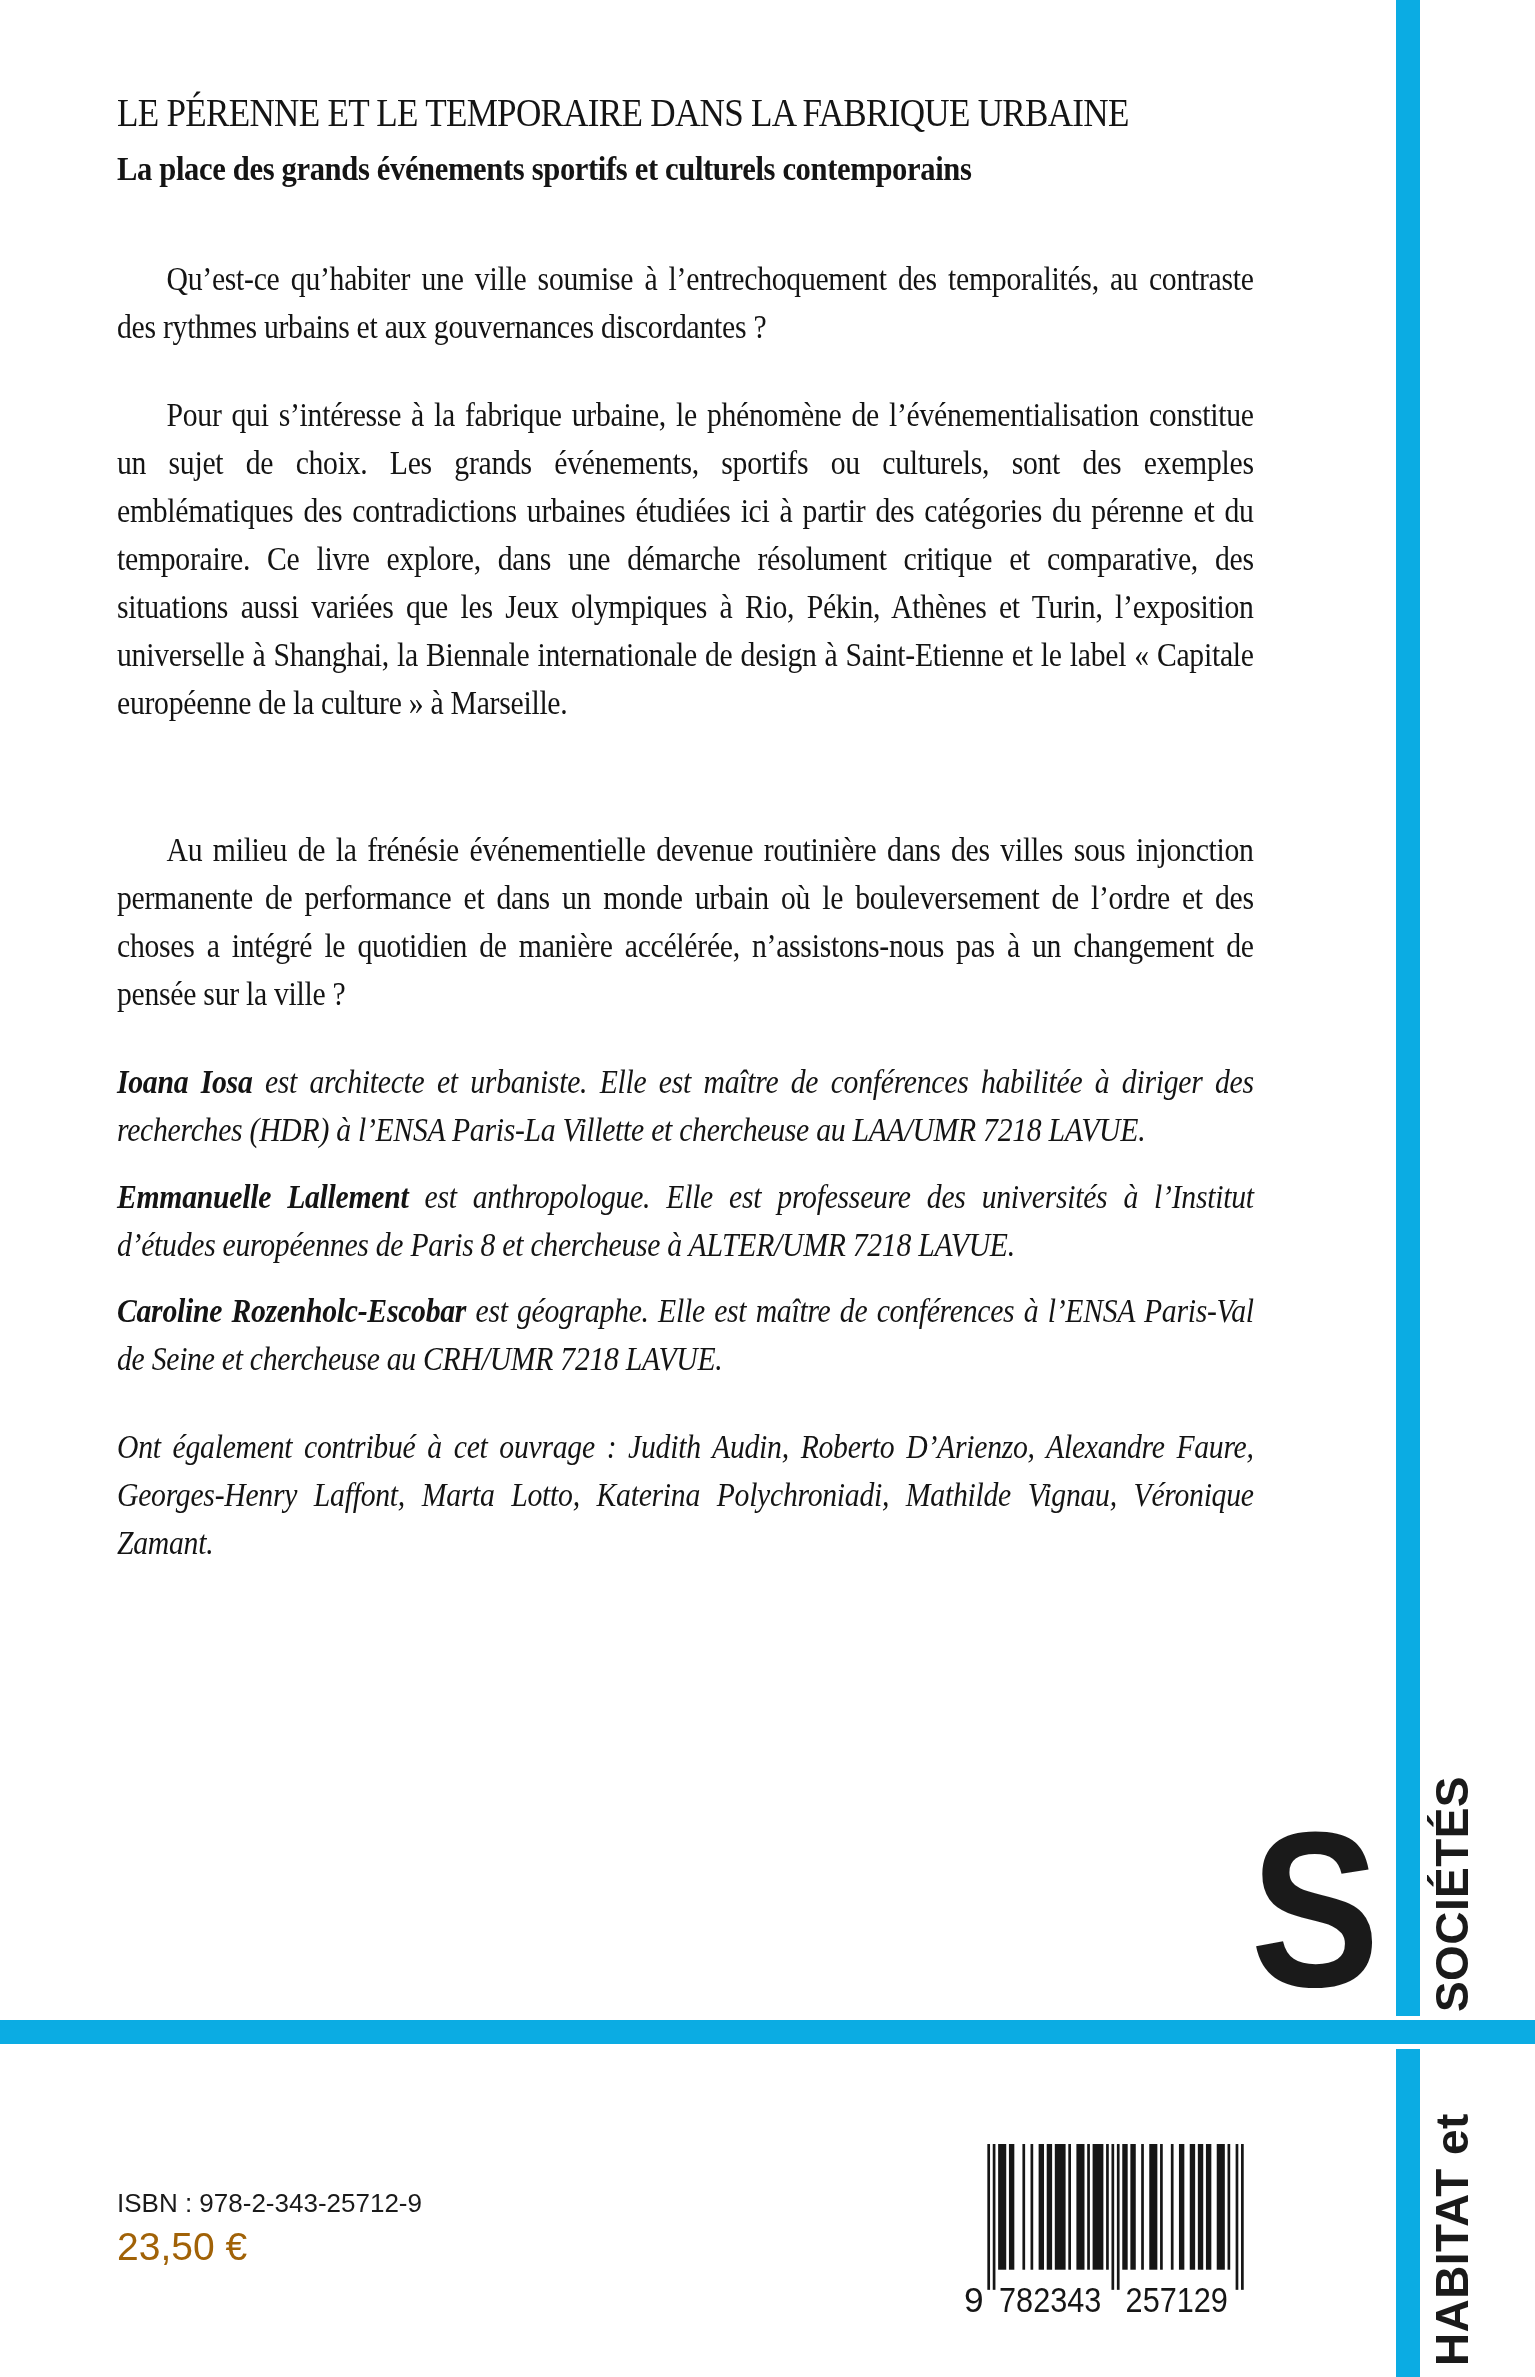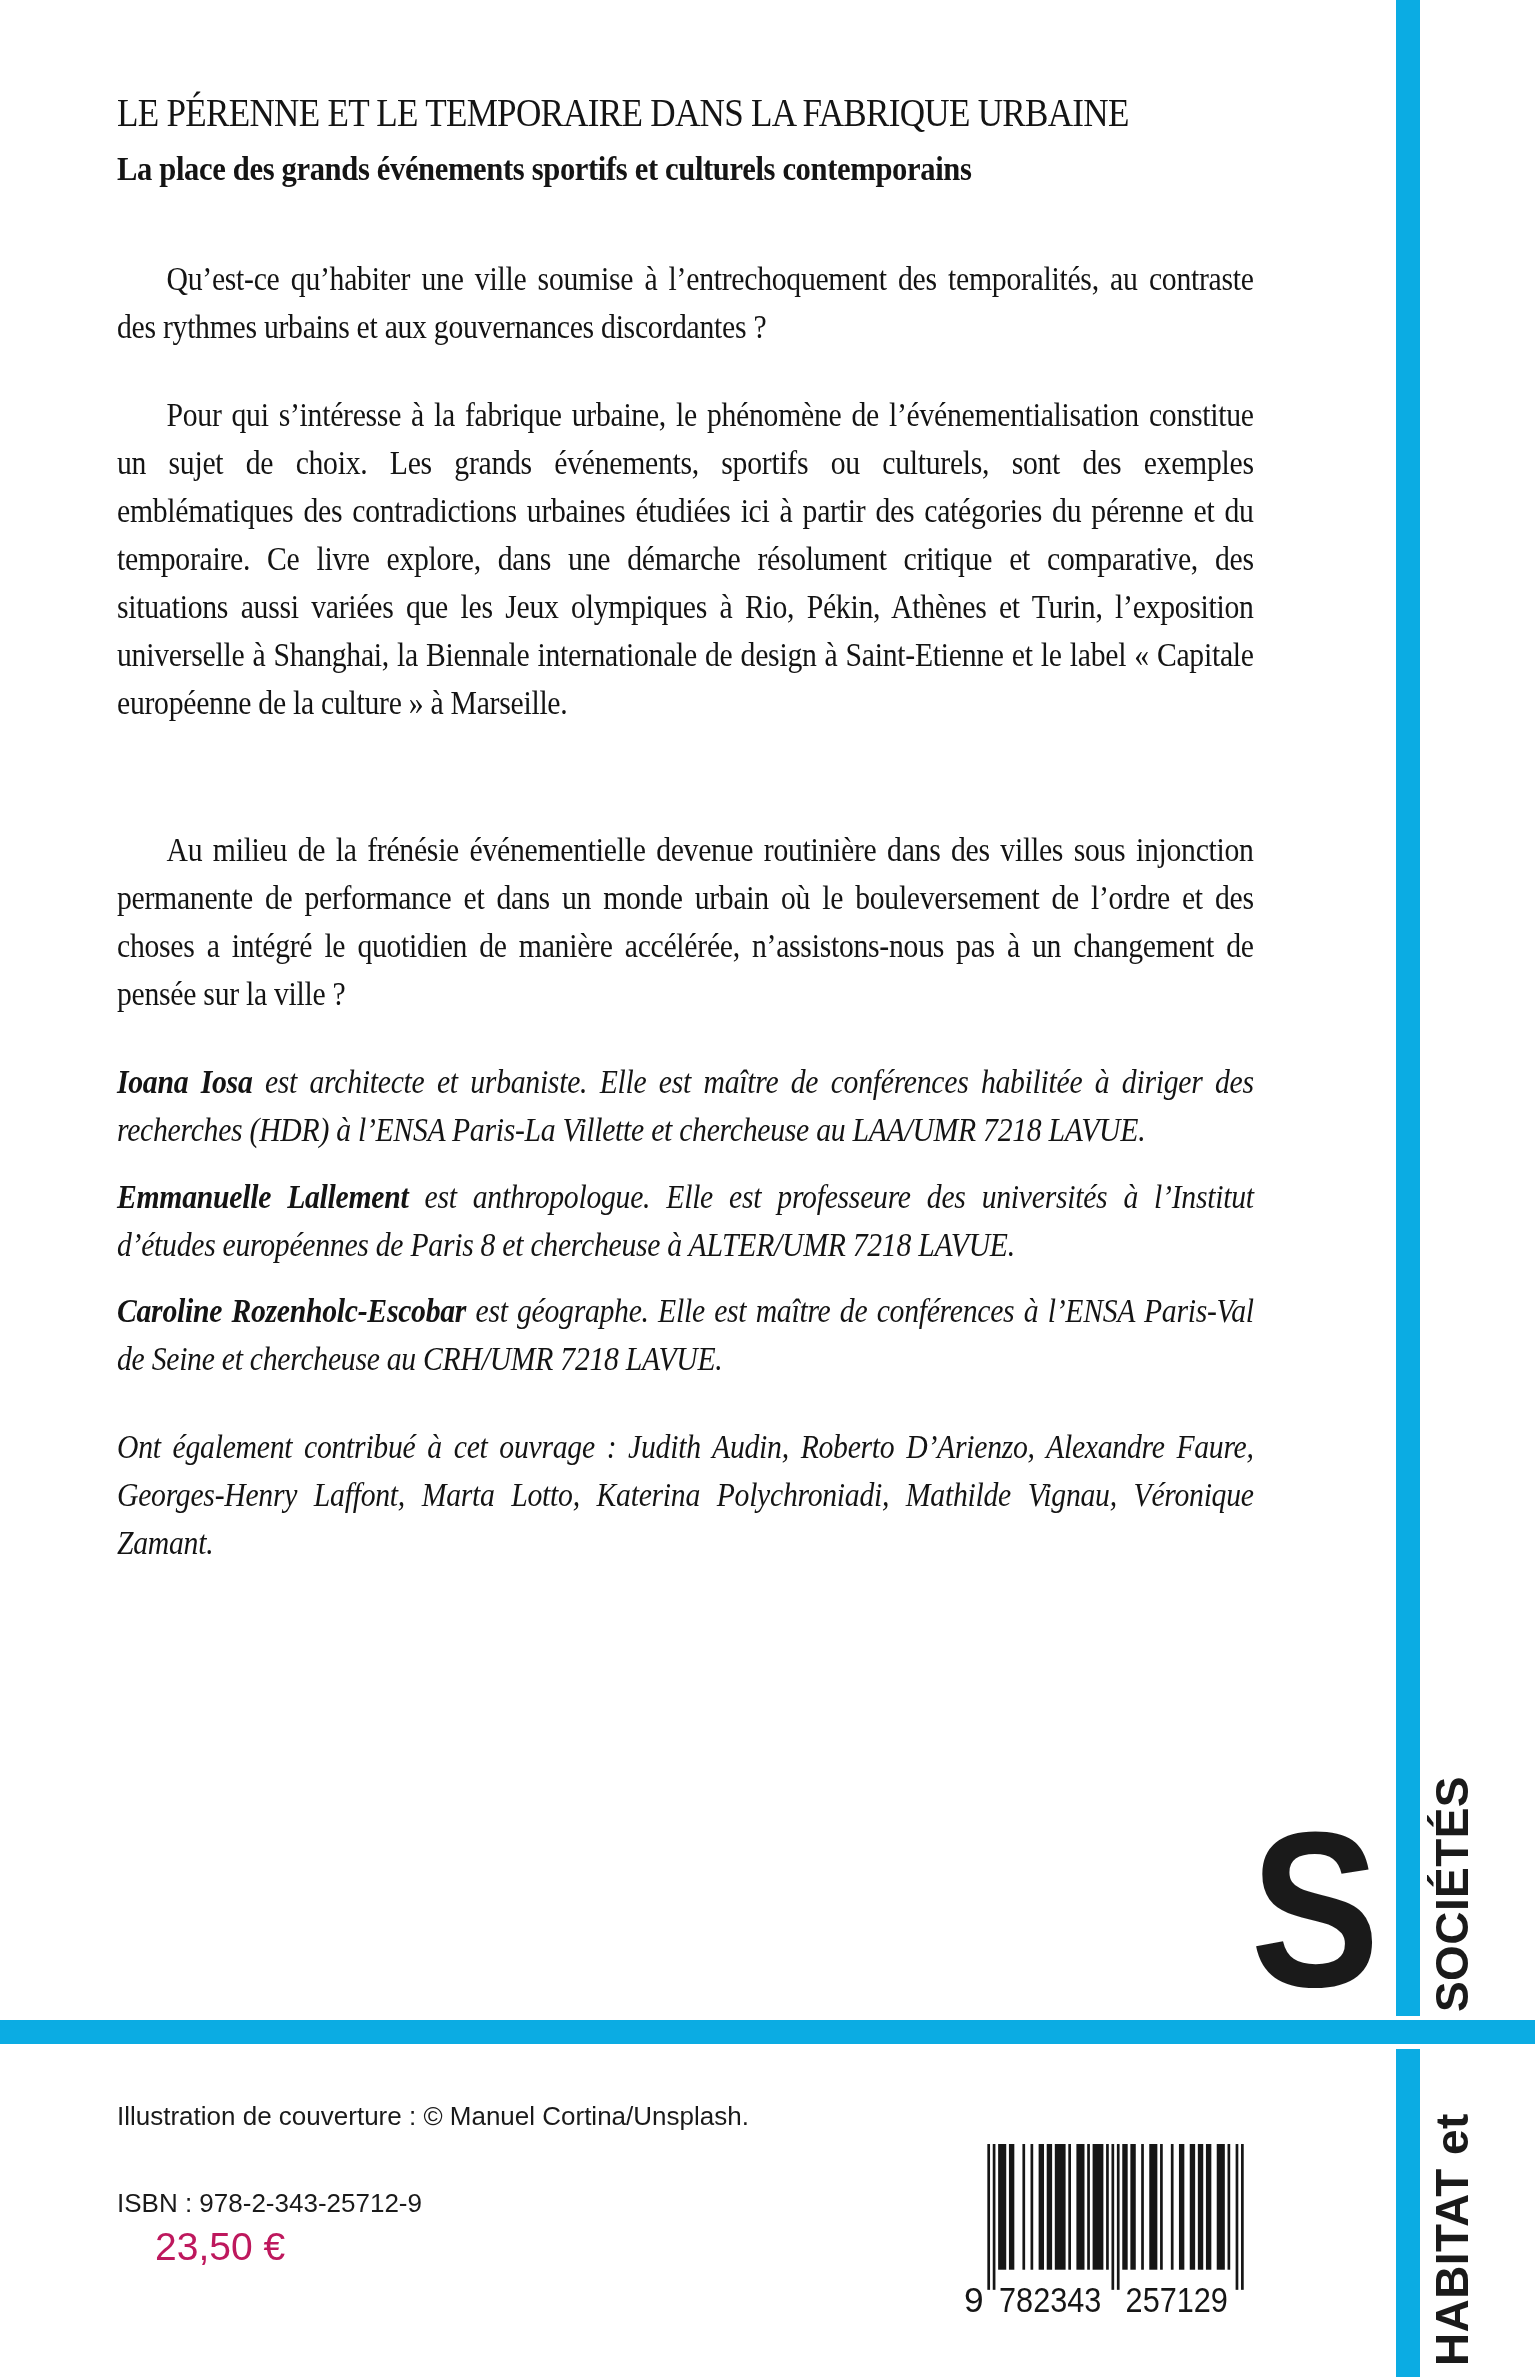--- a/index.html
+++ b/index.html
@@ -62,21 +62,21 @@
   .credit{
     position:absolute;left:117px;top:2101px;
     font-family:"Liberation Sans", sans-serif;font-size:26px;color:#1a1a1a;
   }
   .isbn{
     position:absolute;left:117px;top:2188px;
     font-family:"Liberation Sans", sans-serif;font-size:26px;color:#1a1a1a;text-align:right;
   }
   .price{
     position:absolute;left:117px;top:2225px;
-    font-family:"Liberation Sans", sans-serif;font-size:39px;color:#be185d;margin-left:38px;
+    font-family:"Liberation Sans", sans-serif;font-size:39px;color:#a16207;
   }
 
   .barcode-wrap{position:absolute;left:962px;top:2144px;}
   .barcode-wrap svg{overflow:visible;display:block;}
   .barcode-wrap g rect{fill:#161616;}
   .bc-digit{
     font-family:"Liberation Sans", sans-serif;font-size:42px;fill:#161616;
   }
 </style>
 </head>
@@ -103,21 +103,20 @@
 
       <p class="contributors">Ont également contribué à cet ouvrage : Judith Audin, Roberto D’Arienzo, Alexandre Faure, Georges-Henry Laffont, Marta Lotto, Katerina Polychroniadi, Mathilde Vignau, Véronique Zamant.</p>
     </div>
   </div>
 
   <div class="big-s">S</div>
 
   <div class="vtext soc">SOCIÉTÉS</div>
   <div class="vtext hab">HABITAT et</div>
 
-  <div class="credit">Illustration de couverture : © Manuel Cortina/Unsplash.</div>
   <div class="isbn">ISBN : 978-2-343-25712-9</div>
   <div class="price">23,50 €</div>
 
   <div class="barcode-wrap">
     <svg width="282" height="176" viewBox="-30 0 336 210" xmlns="http://www.w3.org/2000/svg">
       <g>
           <rect x="0.00" y="0" width="3.22" height="174"></rect>
           <rect x="6.44" y="0" width="3.22" height="174"></rect>
           <rect x="12.88" y="0" width="9.66" height="150"></rect>
           <rect x="25.76" y="0" width="6.44" height="150"></rect>

